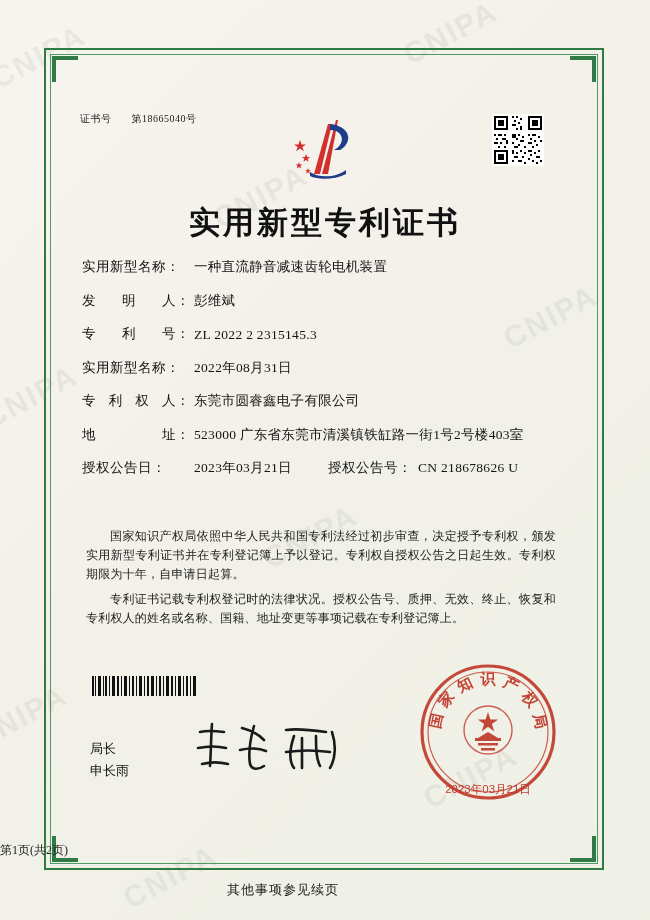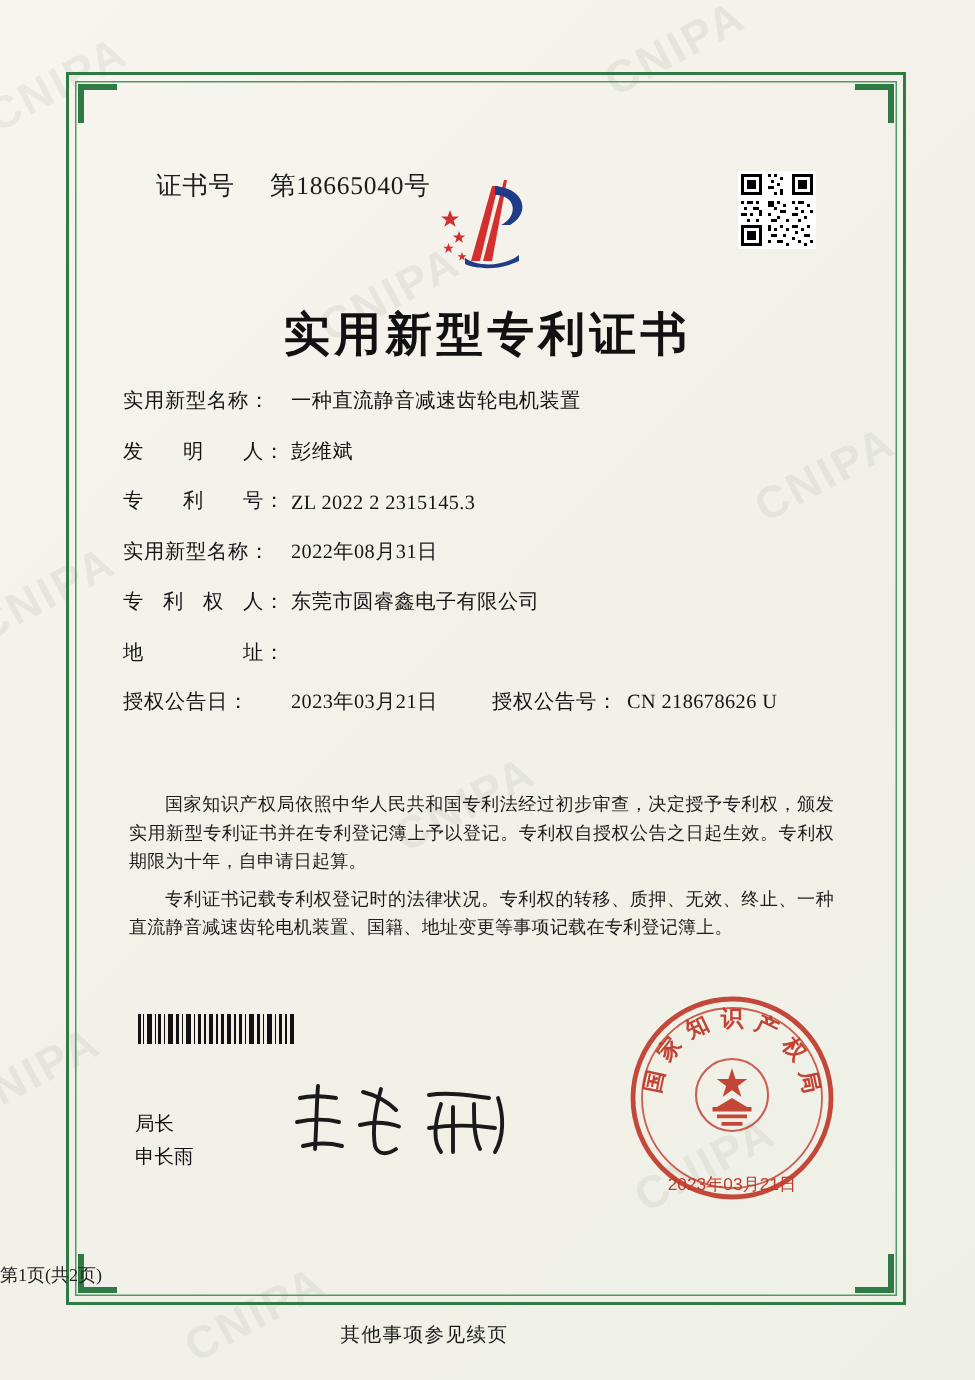--- a/index.html
+++ b/index.html
@@ -70,24 +70,23 @@
   }
   .corner-tl { left: 52px;  top: 56px;  border-left-width: 4px; border-top-width: 4px; }
   .corner-tr { left: 570px; top: 56px;  border-right-width: 4px; border-top-width: 4px; }
   .corner-bl { left: 52px;  top: 836px; border-left-width: 4px; border-bottom-width: 4px; }
   .corner-br { left: 570px; top: 836px; border-right-width: 4px; border-bottom-width: 4px; }
 
   .cert-no {
     position: absolute;
     left: 80px;
     top: 112px;
-    font-size: 17px;
+    font-size: 10px;
     color: #1b1b1b;
     letter-spacing: 0.5px;
-    margin-left: 24px;
   }
 
   
   .logo {
     position: absolute;
     left: 284px;
     top: 116px;
     width: 80px;
     height: 66px;
   }
@@ -401,38 +400,39 @@
         <span>人：</span>
       </div>
       <div class="field-value">东莞市圆睿鑫电子有限公司</div>
     </div>
 
     <div class="field-row">
       <div class="field-label spaced">
         <span>地</span>
         <span>址：</span>
       </div>
+      <div class="field-value">523000 广东省东莞市清溪镇铁缸路一街1号2号楼403室</div>
     </div>
 
     <div class="row-split">
       <div class="left">
         <span class="field-label">授权公告日：</span>
         <span class="field-value">2023年03月21日</span>
       </div>
       <div class="right">
         <span class="field-label">授权公告号：</span>
         <span class="field-value">CN 218678626 U</span>
       </div>
     </div>
 
   </div>
 
   <div class="paragraphs">
     <p>国家知识产权局依照中华人民共和国专利法经过初步审查，决定授予专利权，颁发实用新型专利证书并在专利登记簿上予以登记。专利权自授权公告之日起生效。专利权期限为十年，自申请日起算。</p>
-    <p>专利证书记载专利权登记时的法律状况。专利权的转移、质押、无效、终止、一种直流静音减速齿轮电机装置、国籍、地址变更等事项记载在专利登记簿上。</p>
+    <p>专利证书记载专利权登记时的法律状况。授权公告号、质押、无效、终止、恢复和专利权人的姓名或名称、国籍、地址变更等事项记载在专利登记簿上。</p>
   </div>
 
   <div class="barcode">
     <svg width="104" height="20" viewBox="0 0 104 20" shape-rendering="crispEdges">
       <rect width="104" height="20" fill="transparent"></rect>
       <g fill="#111">
         <rect x="0" y="0" width="2" height="20"></rect>
           <rect x="3" y="0" width="1" height="20"></rect>
         <rect x="6" y="0" width="3" height="20"></rect>
           <rect x="11" y="0" width="1" height="20"></rect>

